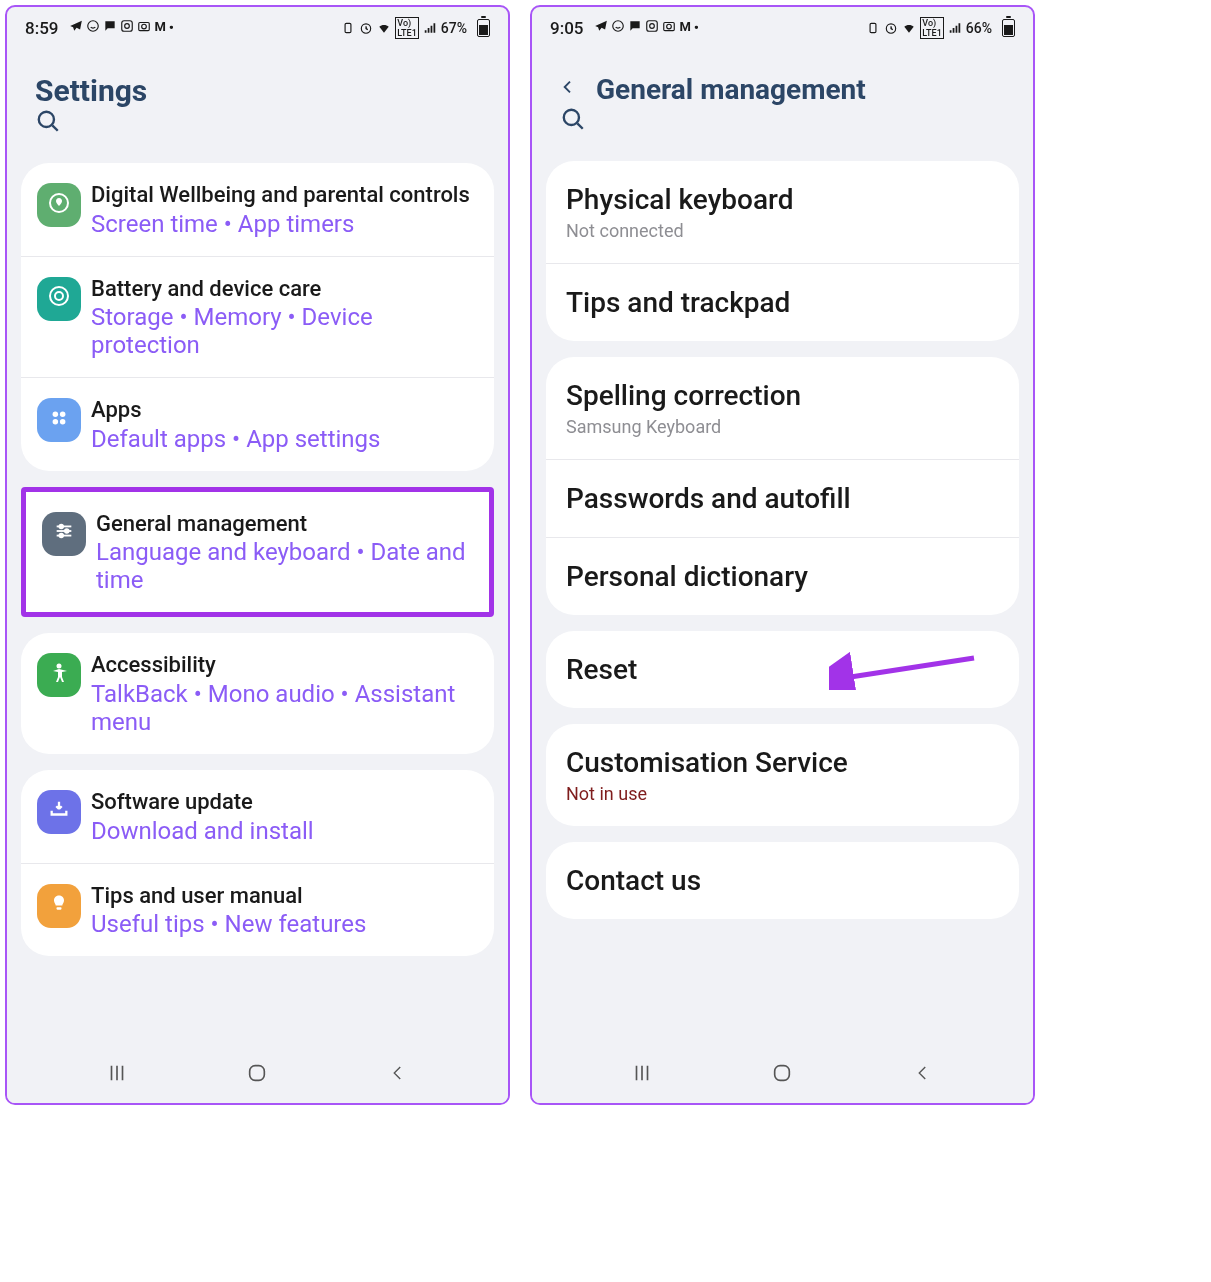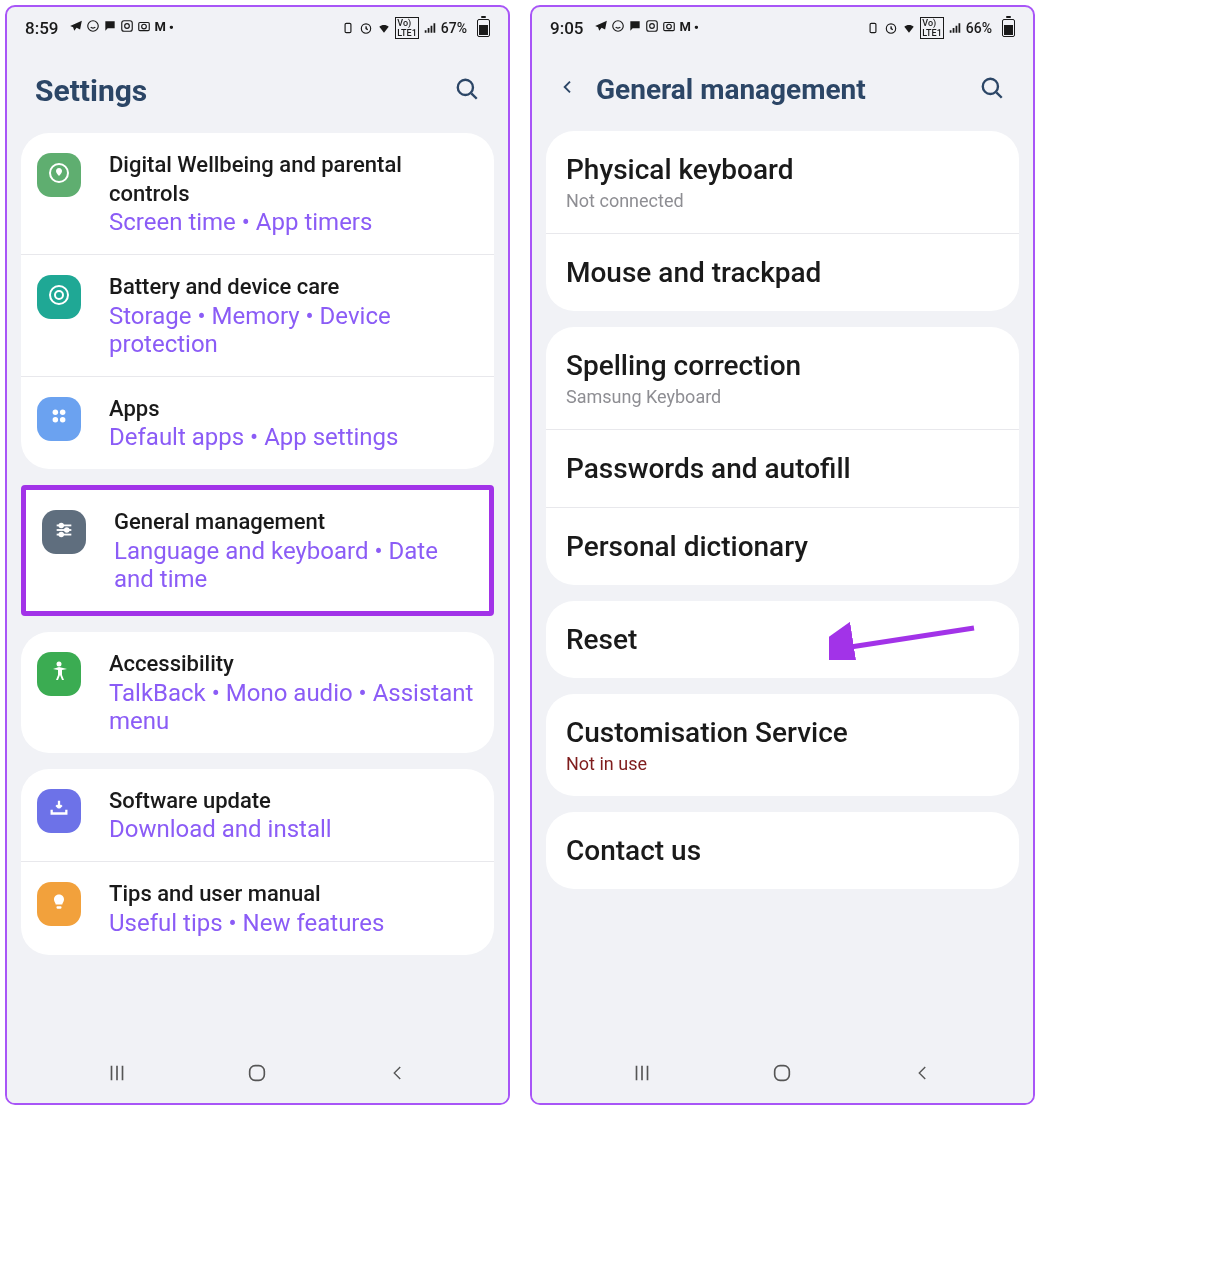--- a/index.html
+++ b/index.html
@@ -28,22 +28,22 @@
   font-size: 17px;
   color: #1a1a1a;
   font-weight: 500;
 }
 .status-left { display: flex; align-items: center; gap: 11px; }
 .status-right { display: flex; align-items: center; gap: 4px; font-size: 14px; }
 .status-icons { display: flex; gap: 3px; font-size: 15px; }
 .header {
   display: flex;
   justify-content: space-between;
-  align-items: center;
   padding: 30px 28px 25px;
+  flex-direction: column;
 }
 .header-left { display: flex; align-items: center; gap: 20px; }
 .header-title {
   font-size: 30px;
   font-weight: 700;
   color: #2c4666;
 }
 .header-title-sub {
   font-size: 28px;
   font-weight: 700;
@@ -59,21 +59,21 @@
 .card {
   background: white;
   border-radius: 28px;
   margin-bottom: 16px;
   overflow: hidden;
 }
 .setting-item {
   display: flex;
   align-items: flex-start;
   padding: 18px 16px;
-  gap: 28px;
+  gap: 10px;
   cursor: pointer;
   justify-content: space-between;
 }
 .setting-item.with-divider {
   border-bottom: 1px solid #e8e8ec;
 }
 .icon-wrap {
   width: 44px;
   height: 44px;
   border-radius: 14px;
@@ -417,21 +417,21 @@
     </div>
   </div>
 
   <div class="content" id="right-content">
       <div class="card">
         <div class="simple-item with-divider">
           <div class="simple-title">Physical keyboard</div>
           <div class="simple-subtitle">Not connected</div>
         </div>
         <div class="simple-item">
-          <div class="simple-title">Mouse and trackpad</div>
+          <div class="simple-title">Tips and trackpad</div>
         </div>
       </div>
       <div class="card">
         <div class="simple-item with-divider">
           <div class="simple-title">Spelling correction</div>
           <div class="simple-subtitle">Samsung Keyboard</div>
         </div>
         <div class="simple-item with-divider">
           <div class="simple-title">Passwords and autofill</div>
         </div>

